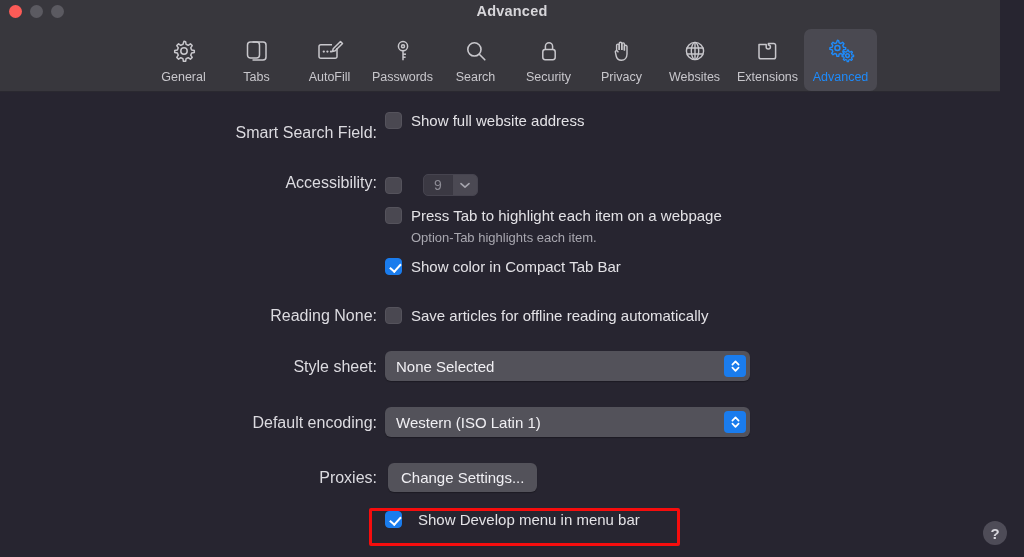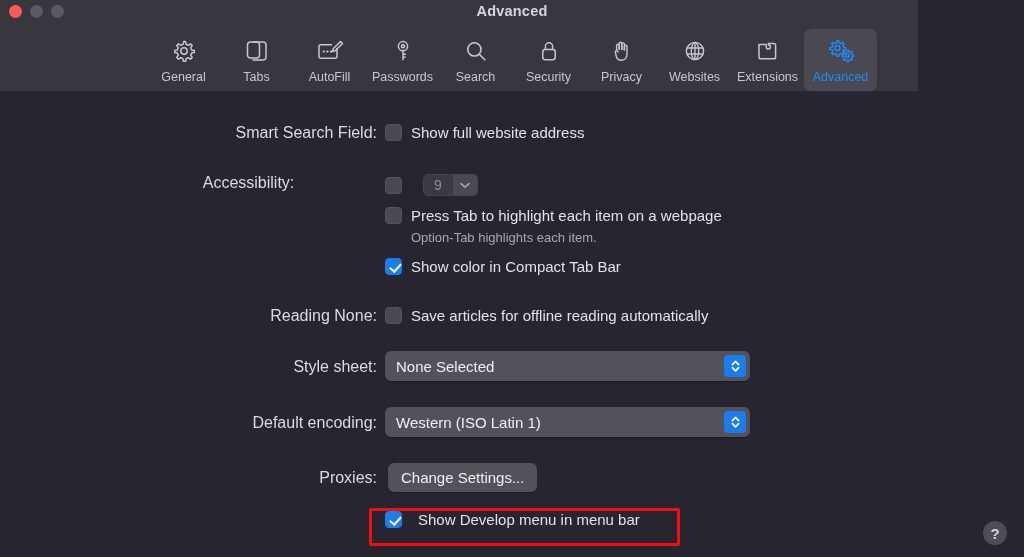--- a/index.html
+++ b/index.html
@@ -13,21 +13,21 @@
   #window {
     position: relative;
     width: 1024px; height: 557px;
     background: #272530;
     overflow: hidden;
   }
 
   
   #titlebar {
     position: absolute; left: 0; top: 0;
-    width: 918px; height: 92px;
+    width: 1000px; height: 92px;
     background: #38373d;
     border-bottom: 1px solid #2a2930;
   }
   #traffic {
     position: absolute; left: 9px; top: 5px;
     display: flex; gap: 8px; align-items: center;
   }
   .tl { width: 13px; height: 13px; border-radius: 50%; }
   .tl.close { background: #fc5b57; }
   .tl.min   { background: #5b5a61; }
@@ -311,26 +311,26 @@
         </span>
         <span class="tb-label">Advanced</span>
       </div>
 
     </div>
   </div>
 
   <div id="content">
 
     <div class="lbl" style="left:120px; top:32px; width:257px;">Smart Search Field:</div>
-    <div class="fieldcol cb-wrap" style="top:32px;">
+    <div class="fieldcol cb-wrap" style="top:20px;">
       <span class="cbox"></span>
       <span class="cb-text">Show full website address</span>
     </div>
 
-    <div class="lbl" style="left:120px; top:82px; width:257px;text-align:center;">Accessibility:</div>
+    <div class="lbl" style="left:120px; top:82px; width:257px;">Accessibility:</div>
 
     <div class="fieldcol cb-wrap" style="top:82px;">
       <span class="cbox"></span>
       <span class="combo">
         <span class="val">9</span>
         <span class="arrow">
           <svg width="10" height="7" viewBox="0 0 10 7" fill="none" stroke="#a6a5ae" stroke-width="1.6" stroke-linecap="round" stroke-linejoin="round">
               <path d="M1 1.6 L5 5.2 L9 1.6"></path>
             </svg>
         </span>

